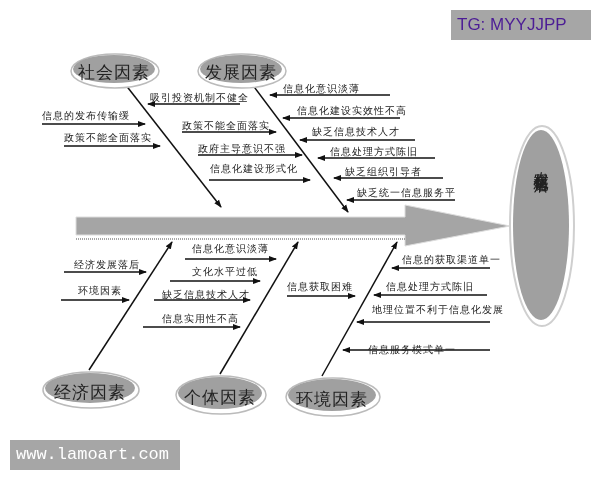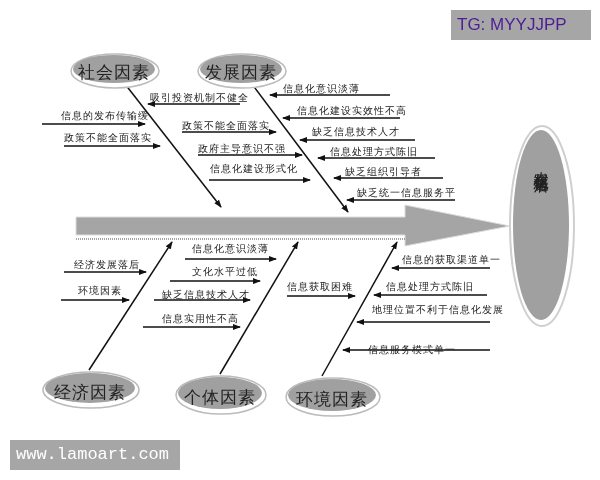--- a/index.html
+++ b/index.html
@@ -94,21 +94,21 @@
 
 <div class="ell-text" style="left:78px;top:61px;width:72px;">社会因素</div>
 <div class="ell-text" style="left:205px;top:61px;width:72px;">发展因素</div>
 <div class="ell-text" style="left:54px;top:381px;width:72px;">经济因素</div>
 <div class="ell-text" style="left:184px;top:386px;width:72px;">个体因素</div>
 <div class="ell-text" style="left:296px;top:388px;width:72px;">环境因素</div>
 
 <div class="effect-text" style="left:531px;top:160px;">农村信息化落后</div>
 
 <div class="lbl" style="left:150px;top:91px;text-align:right;">吸引投资机制不健全</div>
-<div class="lbl" style="left:42px;top:109px;margin-left:19px;">信息的发布传输缓</div>
+<div class="lbl" style="left:42px;top:109px;">信息的发布传输缓</div>
 <div class="lbl" style="left:64px;top:131px;">政策不能全面落实</div>
 
 <div class="lbl" style="left:182px;top:119px;">政策不能全面落实</div>
 <div class="lbl" style="left:198px;top:142px;">政府主导意识不强</div>
 <div class="lbl" style="left:210px;top:162px;">信息化建设形式化</div>
 
 <div class="lbl" style="left:283px;top:82px;">信息化意识淡薄</div>
 <div class="lbl" style="left:297px;top:104px;">信息化建设实效性不高</div>
 <div class="lbl" style="left:312px;top:125px;">缺乏信息技术人才</div>
 <div class="lbl" style="left:330px;top:145px;">信息处理方式陈旧</div>

